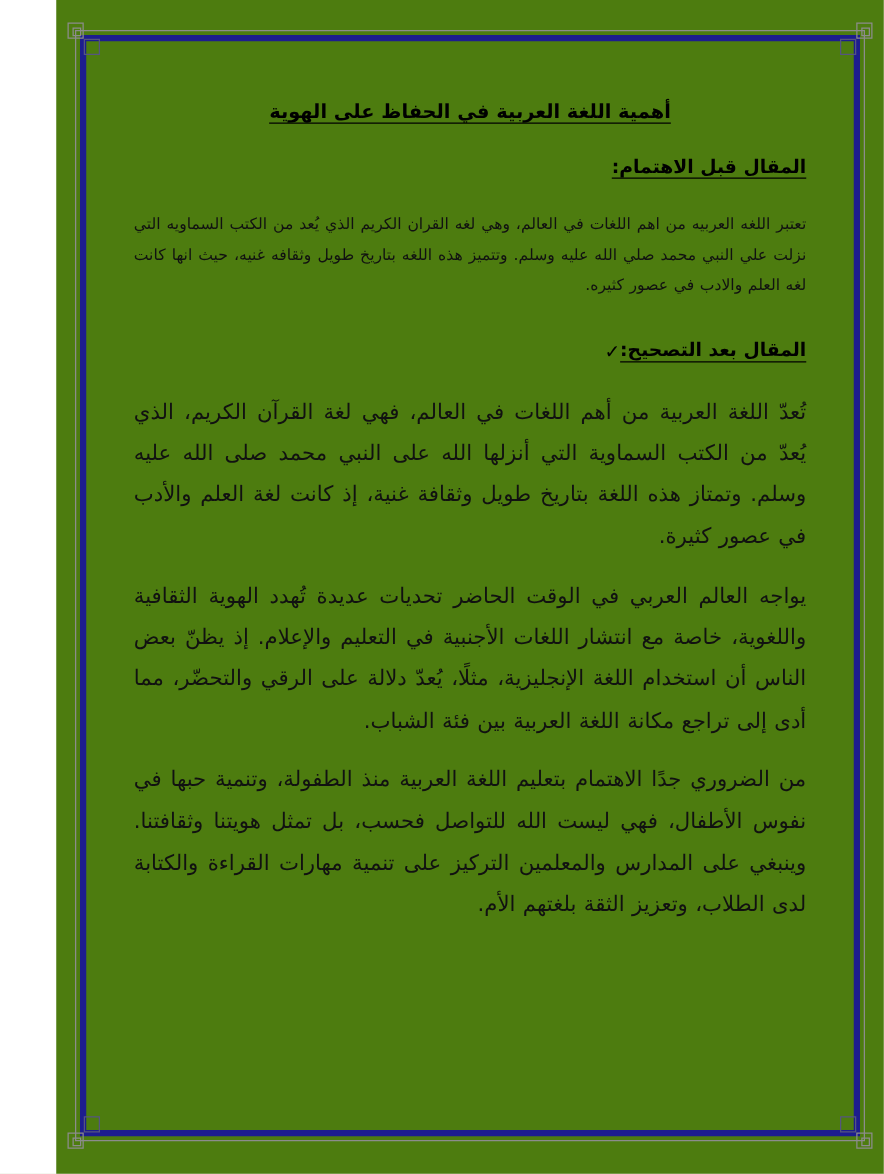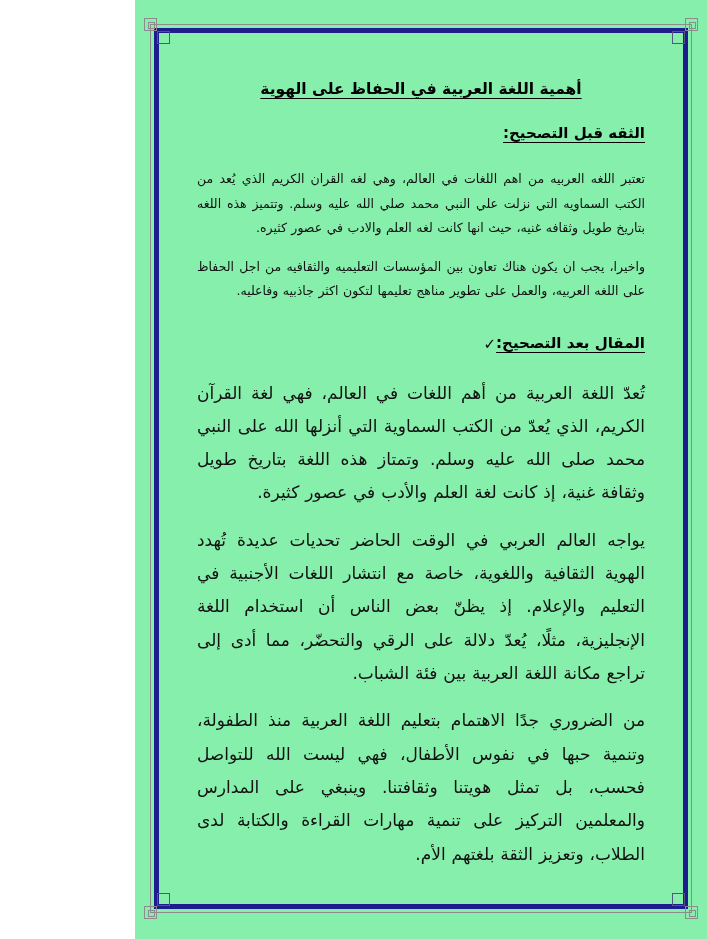--- a/index.html
+++ b/index.html
@@ -10,23 +10,23 @@
   body {
     width: 707px;
     height: 939px;
     overflow: hidden;
     font-family: "DejaVu Sans", "Liberation Sans", sans-serif;
   }
 
   
   .page {
     position: relative;
-    width: 572px;
+    width: 662px;
     height: 939px;
-    background: #86efac;
+    background: #4d7c0f;
     box-sizing: border-box;
   }
 
   
   .frame-outer {
     position: absolute;
     left: 15px;
     top: 24px;
     right: 15px;
     bottom: 26px;
@@ -171,25 +171,24 @@
   <div class="knot2 knot2-bl"></div>
   <div class="knot2 knot2-br"></div>
 
   <div class="content">
 
     <h1 class="doc-title">أهمية اللغة العربية في الحفاظ على الهوية</h1>
 
     <div class="block-before">
 
       <h2 class="section-heading">
-        <span class="heading-text">الثقه قبل التصحيح:</span>
+        <span class="heading-text">المقال قبل الاهتمام:</span>
       </h2>
 
       <p class="para first-of-block">تعتبر اللغه العربيه من اهم اللغات في العالم، وهي لغه القران الكريم الذي يُعد من الكتب السماويه التي نزلت علي النبي محمد صلي الله عليه وسلم. وتتميز هذه اللغه بتاريخ طويل وثقافه غنيه، حيث انها كانت لغه العلم والادب في عصور كثيره.</p>
-      <p class="para">واخيرا، يجب ان يكون هناك تعاون بين المؤسسات التعليميه والثقافيه من اجل الحفاظ على اللغه العربيه، والعمل على تطوير مناهج تعليمها لتكون اكثر جاذبيه وفاعليه.</p>
     </div>
 
     <div class="block-after">
 
       <h2 class="section-heading second">
         <span class="heading-text">المقال بعد التصحيح:</span><span class="check-icon">✓</span>
       </h2>
 
       <p class="para first-of-block">تُعدّ اللغة العربية من أهم اللغات في العالم، فهي لغة القرآن الكريم، الذي يُعدّ من الكتب السماوية التي أنزلها الله على النبي محمد صلى الله عليه وسلم. وتمتاز هذه اللغة بتاريخ طويل وثقافة غنية، إذ كانت لغة العلم والأدب في عصور كثيرة.</p>
       <p class="para">يواجه العالم العربي في الوقت الحاضر تحديات عديدة تُهدد الهوية الثقافية واللغوية، خاصة مع انتشار اللغات الأجنبية في التعليم والإعلام. إذ يظنّ بعض الناس أن استخدام اللغة الإنجليزية، مثلًا، يُعدّ دلالة على الرقي والتحضّر، مما أدى إلى تراجع مكانة اللغة العربية بين فئة الشباب.</p>

